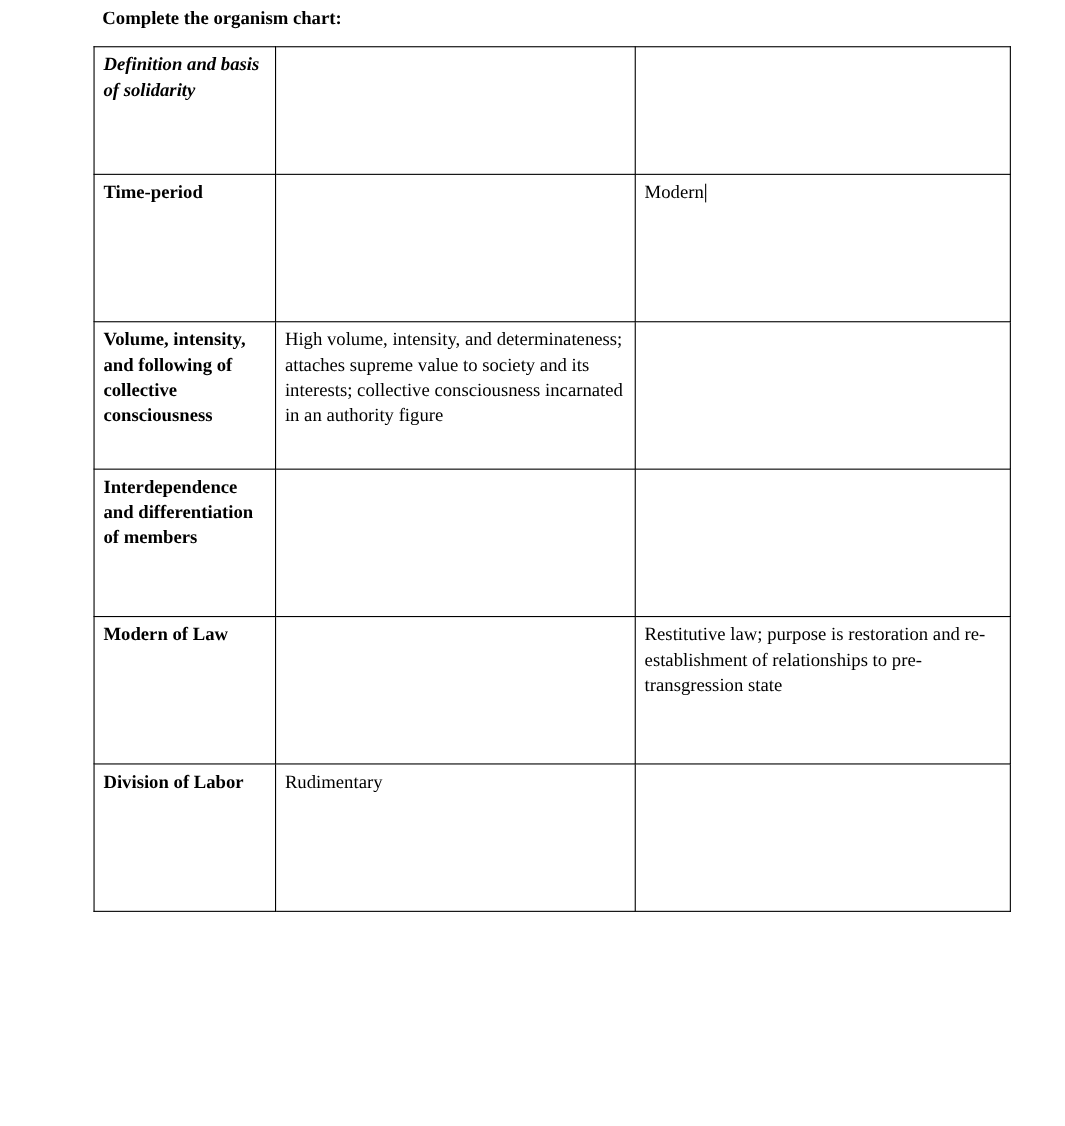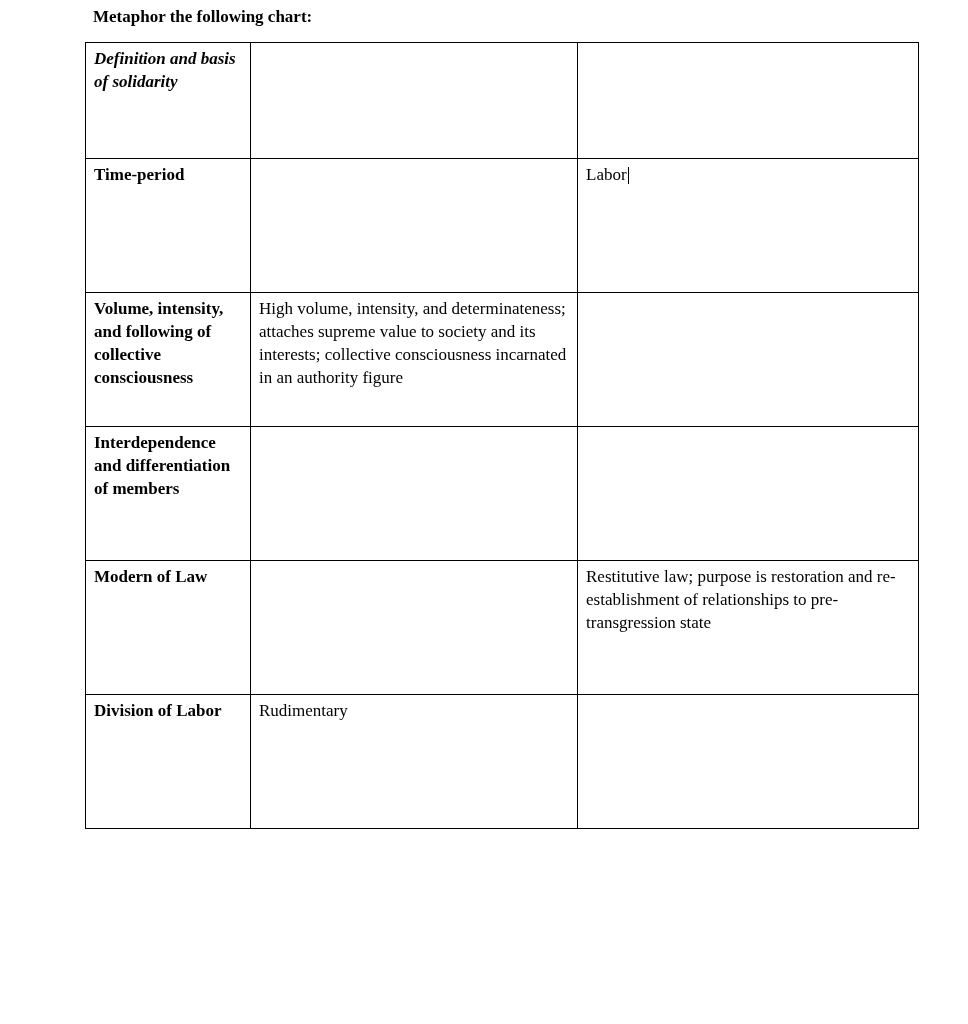--- a/index.html
+++ b/index.html
@@ -68,21 +68,21 @@
     background: #000000;
     vertical-align: text-bottom;
     margin-left: 1px;
   }
 </style>
 </head>
 <body>
 
 <div class="page">
 
-  <p class="doc-title">Metaphor the following chart:</p>
+  <p class="doc-title">Complete the organism chart:</p>
 
   <table class="chart">
     <colgroup>
       <col class="c-label">
       <col class="c-mech">
       <col class="c-org">
     </colgroup>
 
     <tbody>
 
@@ -95,21 +95,21 @@
         <span class="cell-text"></span>
       </td>
     </tr>
 
     <tr class="r-1">
       <td class="row-label">Time-period</td>
       <td>
         <span class="cell-text"></span>
       </td>
       <td>
-        <span class="cell-text">Labor</span><span class="caret"></span>
+        <span class="cell-text">Modern</span><span class="caret"></span>
       </td>
     </tr>
 
     <tr class="r-2">
       <td class="row-label">Volume, intensity, and following of collective consciousness</td>
       <td>
         <span class="cell-text">High volume, intensity, and determinateness; attaches supreme value to society and its interests; collective consciousness incarnated in an authority figure</span>
       </td>
       <td>
         <span class="cell-text"></span>

